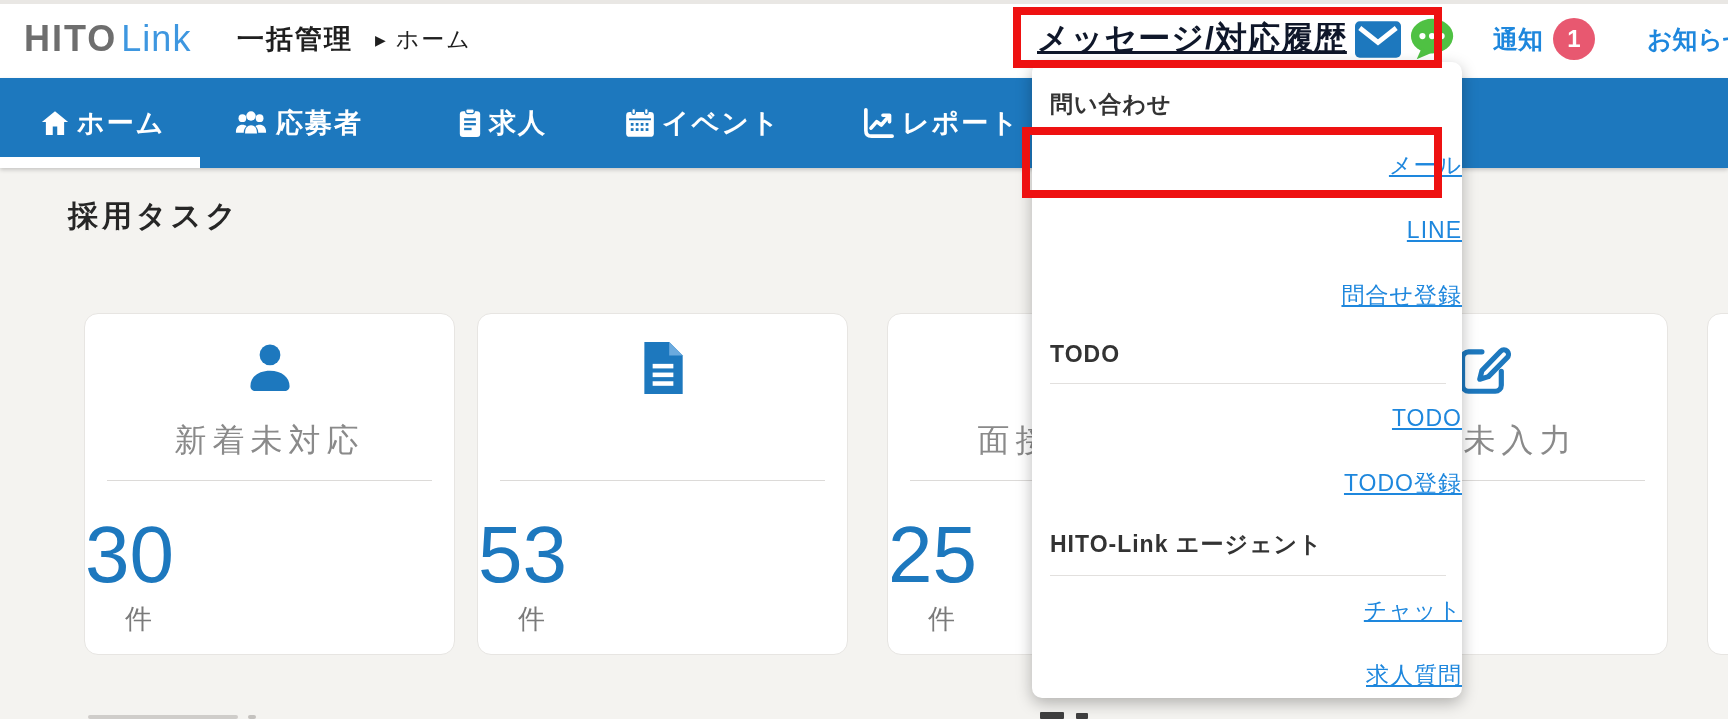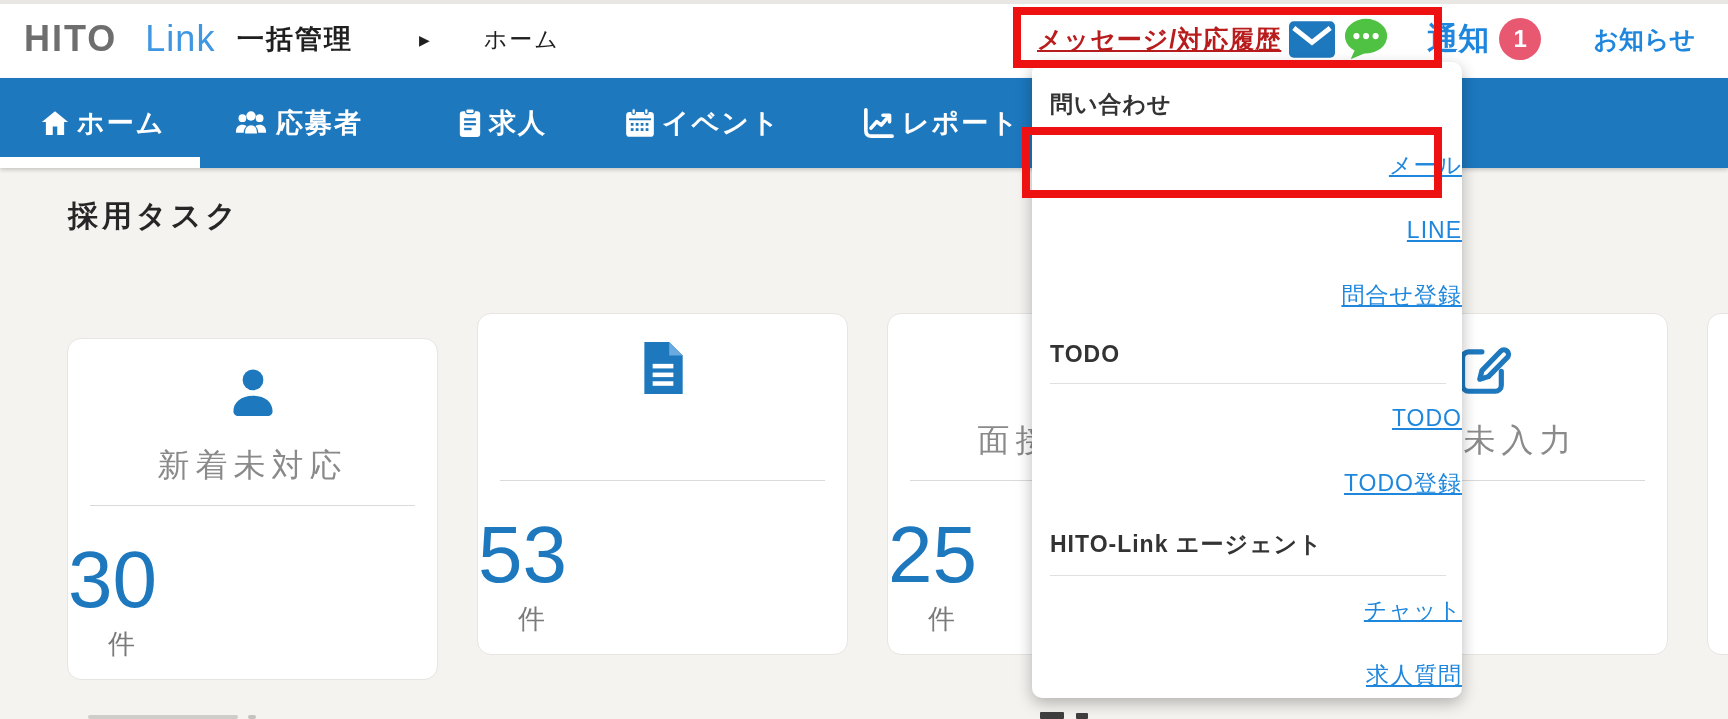--- a/index.html
+++ b/index.html
@@ -5,47 +5,47 @@
   * { margin:0; padding:0; box-sizing:border-box; }
   html,body { width:1728px; height:719px; }
   body { font-family:"Liberation Sans","DejaVu Sans",sans-serif; overflow:hidden; background:#f4f3f0; }
   .screen { position:relative; width:1728px; height:719px; overflow:hidden; background:#f4f3f0; }
 
   
   .top-hairline { position:absolute; left:0; top:0; width:1728px; height:4px; background:#e9e7e4; z-index:6; }
 
   
   .header { position:absolute; left:0; top:0; width:1728px; height:78px; background:#ffffff; z-index:5; }
-  .logo { position:absolute; left:24px; top:0; height:78px; display:flex; align-items:center;gap:24px; }
+  .logo { position:absolute; left:24px; top:0; height:78px; display:flex; align-items:center; }
   .logo-hito { font-size:36px; font-weight:700; color:#6e6e6e; letter-spacing:2px; }
   .logo-link { font-size:36px; font-weight:400; color:#3e97e0; margin-left:4px; letter-spacing:1px; }
-  .breadcrumb { position:absolute; left:237px; top:0; height:78px; display:flex; align-items:center;gap:44px; }
+  .breadcrumb { position:absolute; left:237px; top:0; height:78px; display:flex; align-items:center; }
   .bc-section { font-size:27px; font-weight:700; color:#1f1f1f; letter-spacing:2px; }
   .bc-arrow { font-size:14px; color:#1f1f1f; margin:2px 10px 0 22px; }
   .bc-page { font-size:23px; color:#1f1f1f; letter-spacing:2px; }
   .header-right { position:absolute; left:1037px; top:0; height:78px; display:flex; align-items:center; white-space:nowrap; }
-  .msg-link { font-size:25px; font-weight:700; color:#b91c1c; text-decoration:underline; letter-spacing:1px; cursor:pointer; }
+  .msg-link { font-size:32px; font-weight:700; color:#0f172a; text-decoration:underline; letter-spacing:1px; cursor:pointer; }
   .hr-icon { display:inline-flex; margin-left:8px; }
-  .notice-label { font-size:31px; font-weight:600; color:#1e87dd; margin-left:36px; }
+  .notice-label { font-size:25px; font-weight:600; color:#1e87dd; margin-left:36px; }
   .notice-badge { width:42px; height:42px; border-radius:50%; background:#e85870; color:#fff; font-size:24px; font-weight:700; display:flex; align-items:center; justify-content:center; margin-left:10px; }
   .news-label { font-size:25px; font-weight:600; color:#1e87dd; margin-left:52px; }
 
   
   .navbar { position:absolute; left:0; top:78px; width:1728px; height:90px; background:#1d78be; z-index:5; box-shadow:0 2px 4px rgba(0,0,0,0.18); }
   .tab { position:absolute; top:0; height:90px; display:flex; align-items:center; color:#fff; font-size:27px; font-weight:700; letter-spacing:2px; cursor:pointer; }
   .tab-icon { display:inline-flex; margin-right:7px; }
   .tab-home { left:40px; } .tab-applicants { left:233px; } .tab-jobs { left:458px; } .tab-events { left:625px; } .tab-reports { left:863px; }
   .active-indicator { position:absolute; left:0; bottom:0; width:200px; height:11px; background:#ffffff; }
 
   
   .content-bg { position:absolute; left:0; top:168px; width:1728px; height:551px; background:#f4f3f0; z-index:1; }
   .section-title { position:absolute; left:68px; top:196px; font-size:30px; font-weight:700; color:#262626; letter-spacing:4px; z-index:2; }
 
   .card { position:absolute; top:313px; width:371px; height:342px; background:#ffffff; border:1px solid #e7e5e2; border-radius:14px; z-index:2; cursor:pointer; }
-  .card-1 { left:67px;margin-top:25px; } .card-2 { left:477px; } .card-3 { left:887px; } .card-4 { left:1297px; } .card-5 { left:1707px; }
+  .card-1 { left:84px; } .card-2 { left:477px; } .card-3 { left:887px; } .card-4 { left:1297px; } .card-5 { left:1707px; }
   .card-icon { position:absolute; top:24px; left:0; width:100%; height:60px; display:flex; align-items:center; justify-content:center; }
   .card-label { position:absolute; top:105px; left:0; width:100%; text-align:center; font-size:32px; font-weight:500; color:#8a8a8a; letter-spacing:6px; }
   .card-divider { position:absolute; top:166px; left:22px; right:22px; border-top:1px solid #dcdad8; }
   .card-value-row { position:absolute; top:195px; left:0; width:100%; display:flex; justify-content:center; align-items:flex-start;flex-direction:column; }
   .card-value { font-size:80px; font-weight:400; color:#1d78be; line-height:1.15; }
   .card-unit { font-size:27px; color:#7a7a7a; margin-left:40px; letter-spacing:2px; }
 
   
   .dropdown { position:absolute; left:1032px; top:62px; width:430px; height:636px; background:#ffffff; border-radius:10px; box-shadow:0 5px 16px rgba(0,0,0,0.28); z-index:30; padding-top:14px; overflow:hidden; }
   .dd-header { padding:13px 0 13px 18px; font-size:23px; font-weight:700; color:#333333; letter-spacing:1px; }

